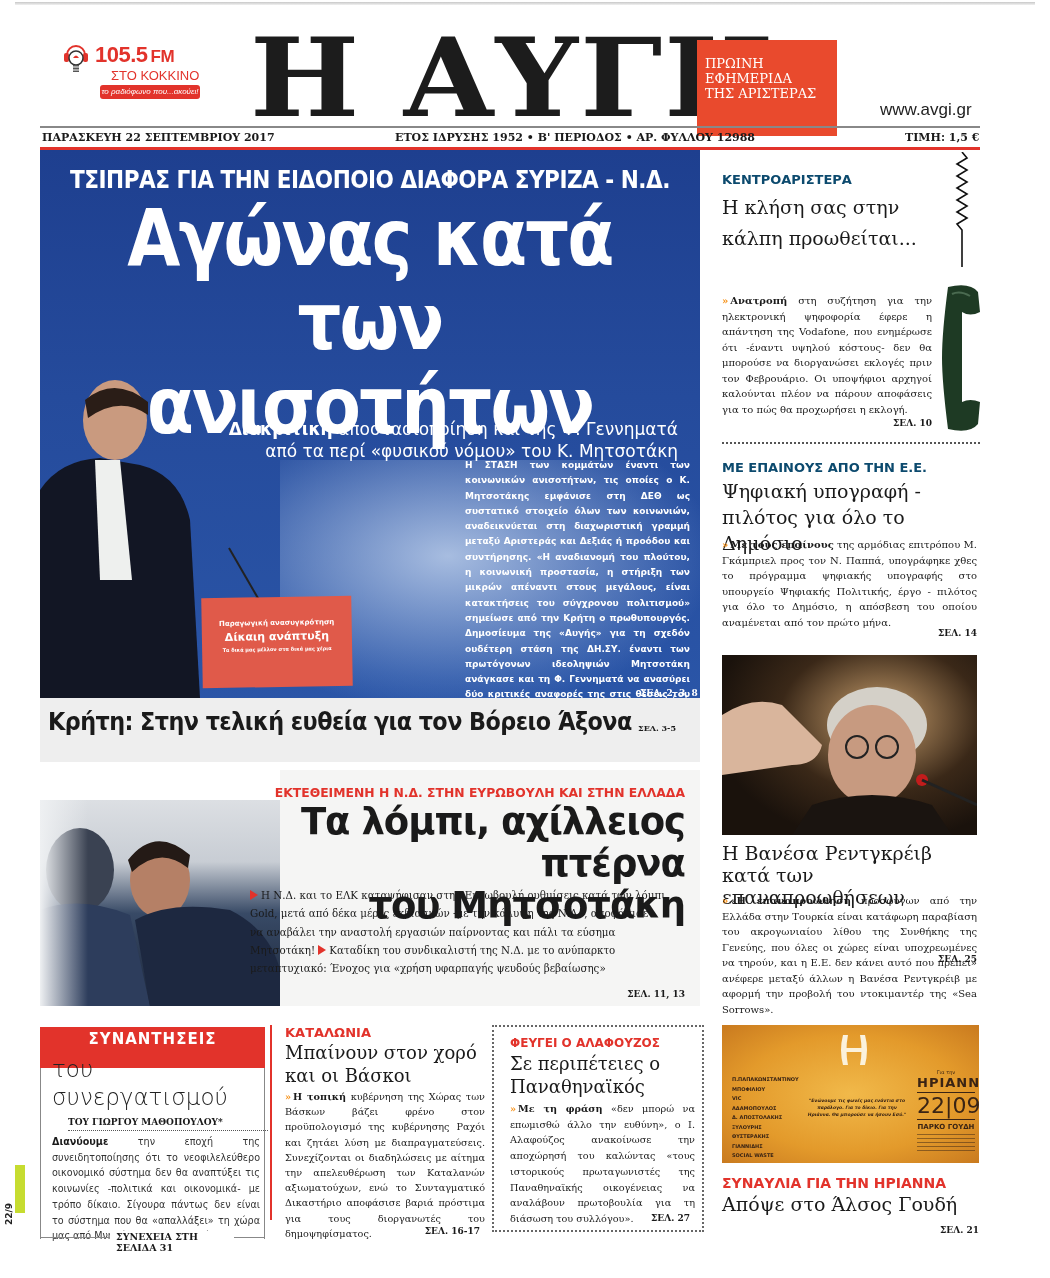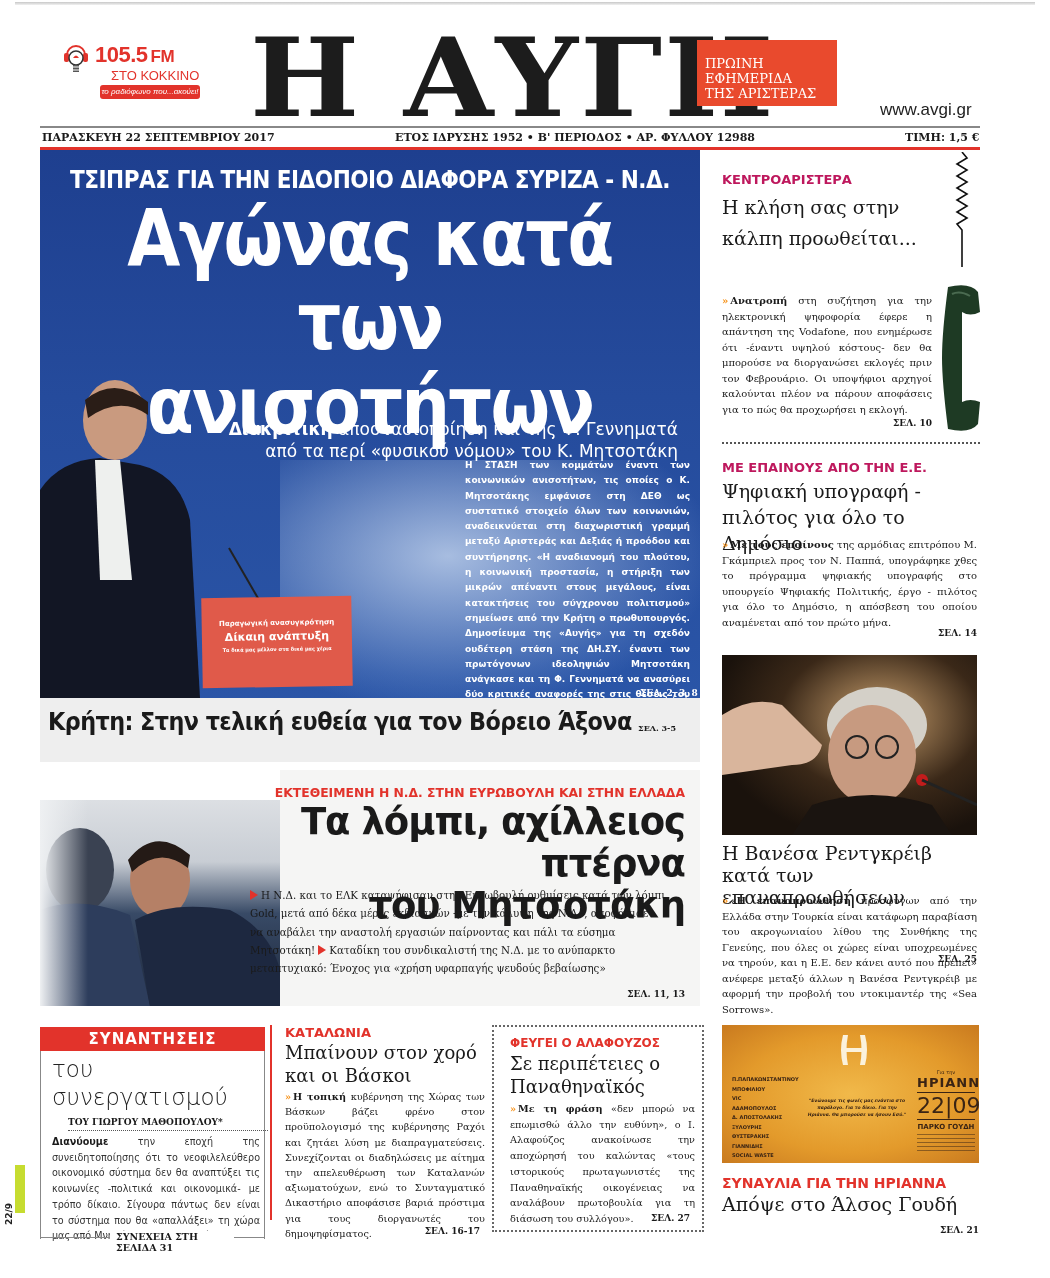--- a/index.html
+++ b/index.html
@@ -13,21 +13,21 @@
   
   .radio { left: 55px; top: 38px; width: 150px; height: 62px; }
   .radio .bulb { position: absolute; left: 8px; top: 3px; width: 26px; height: 40px; }
   .radio .freq { position: absolute; left: 40px; top: 4px; font: bold 22px "Liberation Sans", sans-serif; color: #e2332b; letter-spacing: -0.5px; }
   .radio .freq small { font-size: 17px; margin-left: 3px; }
   .radio .station { position: absolute; left: 56px; top: 30px; font: 13px "Liberation Sans", sans-serif; color: #e2332b; }
   .radio .slogan { position: absolute; left: 45px; top: 47px; width: 100px; height: 14px; background: #e2332b; color: #fff; border-radius: 3px; font: italic 8px "Liberation Sans", sans-serif; text-align: center; line-height: 14px; }
 
   
   .masthead { left: 250px; top: 28px; font: 900 108px "DejaVu Serif", serif; line-height: 100px; letter-spacing: 2px; color: #1c1c1c; transform: scaleX(1.07); transform-origin: left top; }
-  .tagline-box { left: 697px; top: 40px; width: 140px; height: 66px; background: #e94a2d; padding: 16px 8px 0 8px; }
+  .tagline-box { left: 697px; top: 40px; width: 140px; height: 96px; background: #e94a2d; padding: 16px 8px 0 8px; }
   .tagline-box div { color: #fff; font: 13px "DejaVu Serif", serif; line-height: 15px; }
   .website { left: 880px; top: 100px; font: 17px "Liberation Sans", sans-serif; color: #222; }
 
   .rule-gray { left: 40px; top: 126px; width: 940px; height: 2px; background: #888; }
   .dateline { top: 131px; font: bold 11px "DejaVu Serif", serif; color: #1a1a1a; }
   .rule-red { left: 40px; top: 147px; width: 940px; height: 3px; background: #e2332b; }
 
   
   .lead { left: 40px; top: 150px; width: 660px; height: 548px; background: linear-gradient(180deg, #1e3f8f 0%, #254b9c 45%, #2a55a7 100%); overflow: hidden; }
   .lead .map { position: absolute; left: 240px; top: 310px; width: 420px; height: 240px; background: radial-gradient(ellipse at 40% 40%, rgba(210,225,245,0.75), rgba(150,180,225,0.2) 60%, transparent 75%); }
@@ -53,37 +53,37 @@
   .lobby-photo { left: 40px; top: 800px; width: 240px; height: 206px; background: linear-gradient(180deg, #dcdfe3 0%, #c8cdd4 30%, #384a66 55%, #1c2639 100%); overflow: hidden; }
   .lobby-photo::after { content:""; position:absolute; left:0; top:0; width:100%; height:100%; background: linear-gradient(90deg, #eef0f2 0%, rgba(255,255,255,0) 20%); }
   .lobby-bg { left: 280px; top: 770px; width: 420px; height: 236px; background: #f5f5f4; }
   .lobby .kicker { left: 245px; top: 785px; width: 440px; text-align: right; font: bold 13px "DejaVu Sans", sans-serif; color: #e2332b; transform: scaleX(0.95); transform-origin: right; }
   .lobby .headline { left: 245px; top: 801px; width: 440px; text-align: right; font: bold 37px "DejaVu Sans", sans-serif; line-height: 42px; letter-spacing: -1px; color: #1a1a1a; }
   .lobby .body { left: 250px; top: 886px; width: 435px; text-align: left; font: 10.3px "DejaVu Serif", serif; line-height: 18.3px; color: #1a1a1a; }
   .tri { display: inline-block; width: 0; height: 0; border-top: 5px solid transparent; border-bottom: 5px solid transparent; border-left: 8px solid #e2332b; margin: 0 3px 0 0; vertical-align: -1px; }
   .lobby .ref { left: 610px; top: 989px; width: 75px; text-align: right; font: bold 9px "DejaVu Serif", serif; }
 
   
-  .rcol .kicker { font: bold 13px "DejaVu Sans", sans-serif; color: #be185d; }
+  .rcol .kicker { font: bold 13px "DejaVu Sans", sans-serif; color: #0c4a6e; }
   .rcol .headline { font: 24px "DejaVu Serif", serif; color: #1a1a1a; line-height: 29px; }
   .rcol .body { font: 10px "DejaVu Serif", serif; line-height: 15.5px; color: #1a1a1a; text-align: justify; }
   .chev { color: #f7941d; font-weight: bold; letter-spacing: -3px; margin-right: 5px; }
   .ref-r { font: bold 9px "DejaVu Serif", serif; text-align: right; }
   .dotted { border-top: 2px dotted #555; }
 
   
   .phone-cord { left: 955px; top: 152px; width: 14px; height: 115px; }
   .phone { left: 940px; top: 282px; width: 45px; height: 152px; }
 
   
   .vphoto { left: 722px; top: 655px; width: 255px; height: 180px; background: radial-gradient(ellipse at 62% 35%, #d8c7ad 0%, #8a6b48 20%, #3a2818 45%, #1a120c 75%); overflow: hidden; }
 
   
   .syn-box { left: 40px; top: 1027px; width: 225px; height: 212px; border: 1px solid #888; border-bottom: none; }
-  .syn-head { left: 40px; top: 1027px; width: 225px; height: 24px; background: #e2332b; color: #fff; text-align: center; font: bold 15px "DejaVu Sans", sans-serif; line-height: 24px; letter-spacing: 1px; }
+  .syn-head { left: 40px; top: 1027px; width: 225px; height: 41px; background: #e2332b; color: #fff; text-align: center; font: bold 15px "DejaVu Sans", sans-serif; line-height: 24px; letter-spacing: 1px; }
   .syn-title { left: 52px; top: 1055px; width: 210px; font: 23px "DejaVu Sans", sans-serif; font-weight: 300; line-height: 28px; color: #222; }
   .syn-author { left: 52px; top: 1117px; width: 200px; font: bold 9px "DejaVu Serif", serif; border-bottom: 1px dotted #555; padding-bottom: 3px; margin-left: 16px; }
   .syn-body { left: 52px; top: 1134px; width: 208px; font: 9.6px "DejaVu Sans", sans-serif; line-height: 15.7px; text-align: justify; color: #333; }
   .syn-body b { color: #1a1a1a; }
   .syn-foot { left: 40px; top: 1231px; width: 194px; height: 12px; }
   .syn-foot .line { position:absolute; top: 6px; height: 1px; background: #888; }
   .syn-foot .txt { position:absolute; left: 70px; top: 0; font: bold 9.5px "DejaVu Serif", serif; background: #fff; padding: 0 6px; }
   .datetab { left: 15px; top: 1165px; width: 10px; height: 48px; background: #c6dc30; }
   .datelbl { left: 4px; top: 1225px; font: bold 9px "DejaVu Sans", sans-serif; transform: rotate(-90deg); transform-origin: left top; color: #222; }
 

